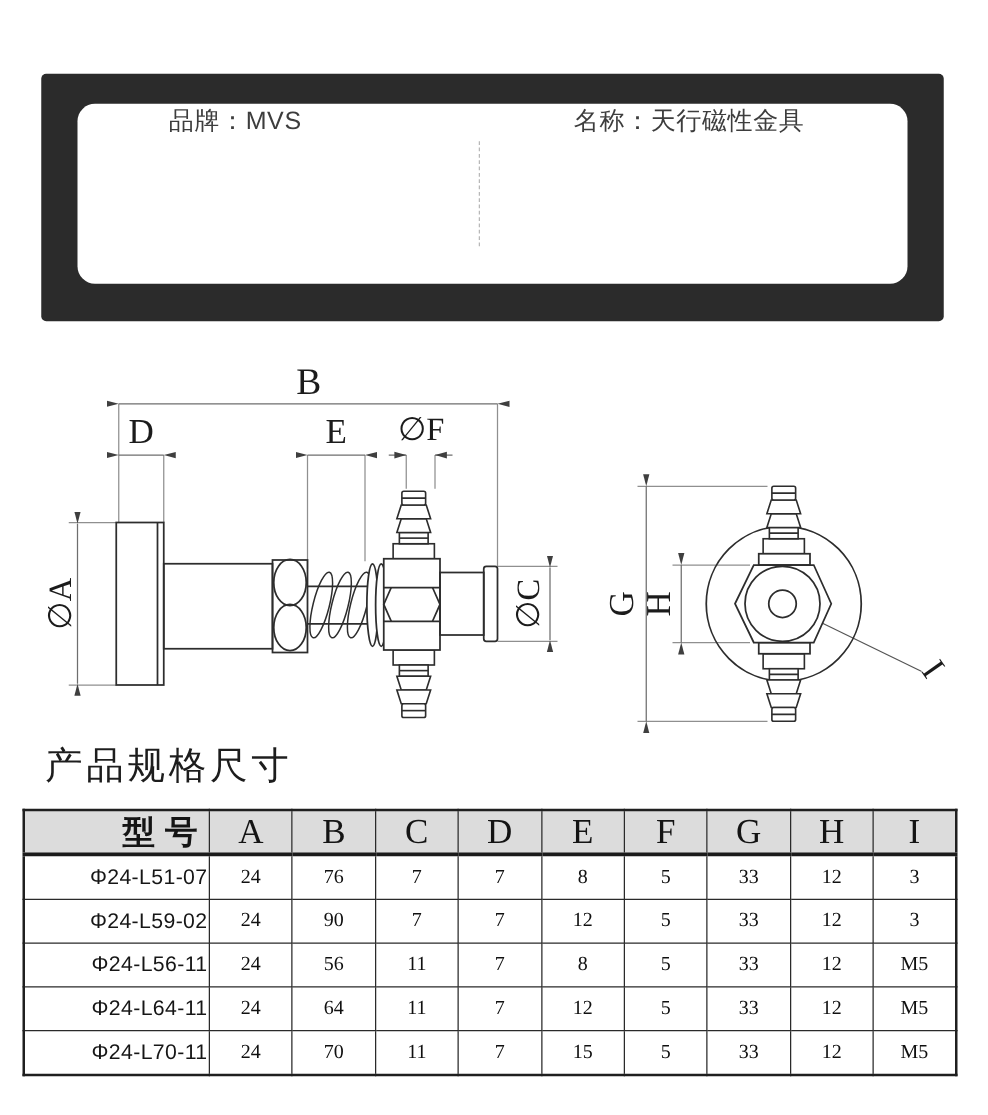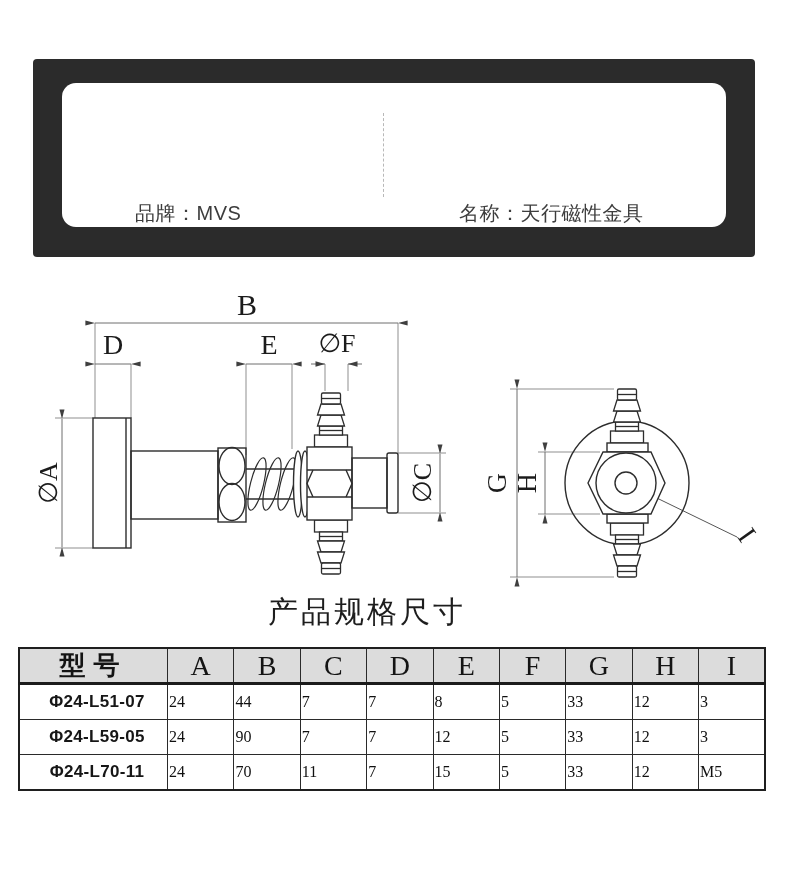--- a/index.html
+++ b/index.html
@@ -11,57 +11,57 @@
   .info-box {
     position:absolute; left:33px; top:59px; width:722px; height:198px;
     background:var(--box-bg,#2b2b2b); border-radius:4px;
   }
   .info-card {
     position:absolute; left:29px; top:24px; width:664px; height:144px;
     background:#ffffff; border-radius:14px;
   }
   .card-col {
     position:absolute; top:0; height:100%;
-    display:flex; flex-direction:column; justify-content:flex-end; gap:24px;
+    display:flex; flex-direction:column; justify-content:flex-start; gap:24px;
   }
   .card-col.left  { left:73px; }
   .card-col.right { left:397px;gap:16px; }
   .info-row { font-size:20px; color:#3d3d3d; letter-spacing:.5px; white-space:nowrap; }
   .card-divider {
     position:absolute; left:321px; top:30px; height:84px; width:0;
     border-left:1px dashed #b8b8b8;
   }
   
   .drawing { position:absolute; left:0; top:285px; }
   .dim-label { font-family:"Liberation Serif", serif; fill:#1b1b1b; }
   
   .section-title {
-    position:absolute; top:592px; left:0; width:734px; text-align:center;
-    font-size:30px; color:#1d1d1d; letter-spacing:3px;
+    position:absolute; top:592px; left:0; width:734px; text-align:left;
+    font-size:30px; color:#1d1d1d; letter-spacing:3px;padding-left:36px;
   }
   
   .spec-table {
     position:absolute; left:18px; top:647px; width:748px;
     border-collapse:collapse; table-layout:fixed;
     border:2px solid #1f1f1f;
   }
   .spec-table th {
     background:var(--header-bg,#dcdcdc);
     border:1px solid #2a2a2a; border-bottom:3px solid #1b1b1b;
     height:31px; font-family:"Liberation Serif", serif;
     font-weight:normal; font-size:28px; color:#141414; line-height:1;
   }
-  .spec-table th.model-h { width:145px; font-size:26px; font-weight:bold; letter-spacing:8px; }
+  .spec-table th.model-h { width:145px; font-size:26px; font-weight:bold; letter-spacing:8px;text-align:right; }
   .spec-table td {
-    border:1px solid #2a2a2a; height:32px; text-align:left;
+    border:1px solid #2a2a2a; height:32px; text-align:center;
     font-family:"Liberation Serif", serif; font-size:16px; color:#101010;
   }
   .spec-table td.model {
-    text-align:center; padding-left:8px;
-    font-family:"Liberation Sans", sans-serif; font-weight:bold;
+    text-align:right; padding-left:8px;
+    font-family:"Liberation Sans", sans-serif; font-weight:normal;
     font-size:17px; letter-spacing:.3px; color:#161616;
   }
 </style>
 </head>
 <body style="--box-bg: #2b2b2b; --header-bg: #dcdcdc;">
 
 <div class="info-box">
   <div class="info-card">
     <div class="card-col left">
       <div class="info-row"><span>品牌：</span><span>MVS</span></div>
@@ -188,40 +188,64 @@
         <th>F</th>
         <th>G</th>
         <th>H</th>
         <th>I</th>
       </tr>
   </thead>
   <tbody>
       <tr>
         <td class="model">Φ24-L51-07</td>
         <td>24</td>
-        <td>44</td>
+        <td>76</td>
         <td>7</td>
         <td>7</td>
         <td>8</td>
         <td>5</td>
         <td>33</td>
         <td>12</td>
         <td>3</td>
       </tr>
       <tr>
-        <td class="model">Φ24-L59-05</td>
+        <td class="model">Φ24-L59-02</td>
         <td>24</td>
         <td>90</td>
         <td>7</td>
         <td>7</td>
         <td>12</td>
         <td>5</td>
         <td>33</td>
         <td>12</td>
         <td>3</td>
+      </tr>
+      <tr>
+        <td class="model">Φ24-L56-11</td>
+        <td>24</td>
+        <td>56</td>
+        <td>11</td>
+        <td>7</td>
+        <td>8</td>
+        <td>5</td>
+        <td>33</td>
+        <td>12</td>
+        <td>M5</td>
+      </tr>
+      <tr>
+        <td class="model">Φ24-L64-11</td>
+        <td>24</td>
+        <td>64</td>
+        <td>11</td>
+        <td>7</td>
+        <td>12</td>
+        <td>5</td>
+        <td>33</td>
+        <td>12</td>
+        <td>M5</td>
       </tr>
       <tr>
         <td class="model">Φ24-L70-11</td>
         <td>24</td>
         <td>70</td>
         <td>11</td>
         <td>7</td>
         <td>15</td>
         <td>5</td>
         <td>33</td>

